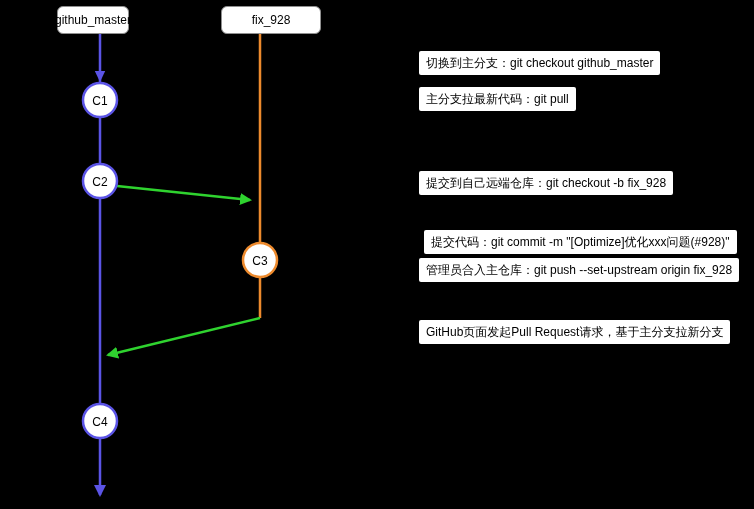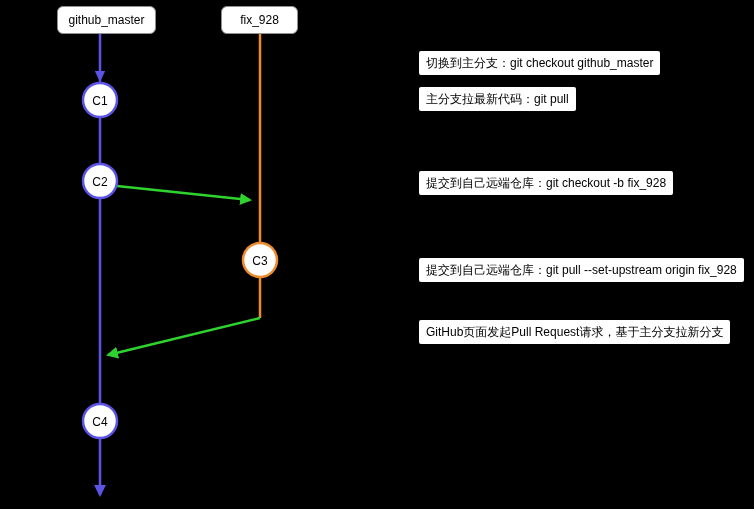--- a/index.html
+++ b/index.html
@@ -55,31 +55,32 @@
       <circle class="commit-circle" cx="260" cy="260" r="17" stroke="#ed8a2d"></circle>
       <text class="commit-label" x="260" y="264.5">C3</text>
     </g>
 
     <g>
       <circle class="commit-circle" cx="100" cy="421" r="17" stroke="#5b54e6"></circle>
       <text class="commit-label" x="100" y="425.5">C4</text>
     </g>
   </svg>
 
-  <div class="branch-label" style="left:57px;top:6px;width:99px">
+  <div class="branch-label" style="left:57px;top:6px;width:72px">
     <span>github_master</span>
   </div>
-  <div class="branch-label" style="left:221px;top:6px;width:77px">
+  <div class="branch-label" style="left:221px;top:6px;width:100px">
     <span>fix_928</span>
   </div>
 
   <div class="note" style="left:419px;top:87px">主分支拉最新代码：git pull</div>
 
   <div class="note" style="left:419px;top:51px">切换到主分支：git checkout github_master</div>
 
   <div class="note" style="left:419px;top:171px">提交到自己远端仓库：git checkout -b fix_928</div>
 
+  <div class="note" style="left:424px;top:230px">提交代码：git commit -m "[Optimize]优化xxx问题(#928)"</div>
 
-  <div class="note" style="left:419px;top:258px">提交到自己远端仓库：git pull --set-upstream origin fix_928</div>
+  <div class="note" style="left:419px;top:258px">管理员合入主仓库：git push --set-upstream origin fix_928</div>
 
   <div class="note" style="left:419px;top:320px">GitHub页面发起Pull Request请求，基于主分支拉新分支</div>
 
 </div>
 
 </body></html>

